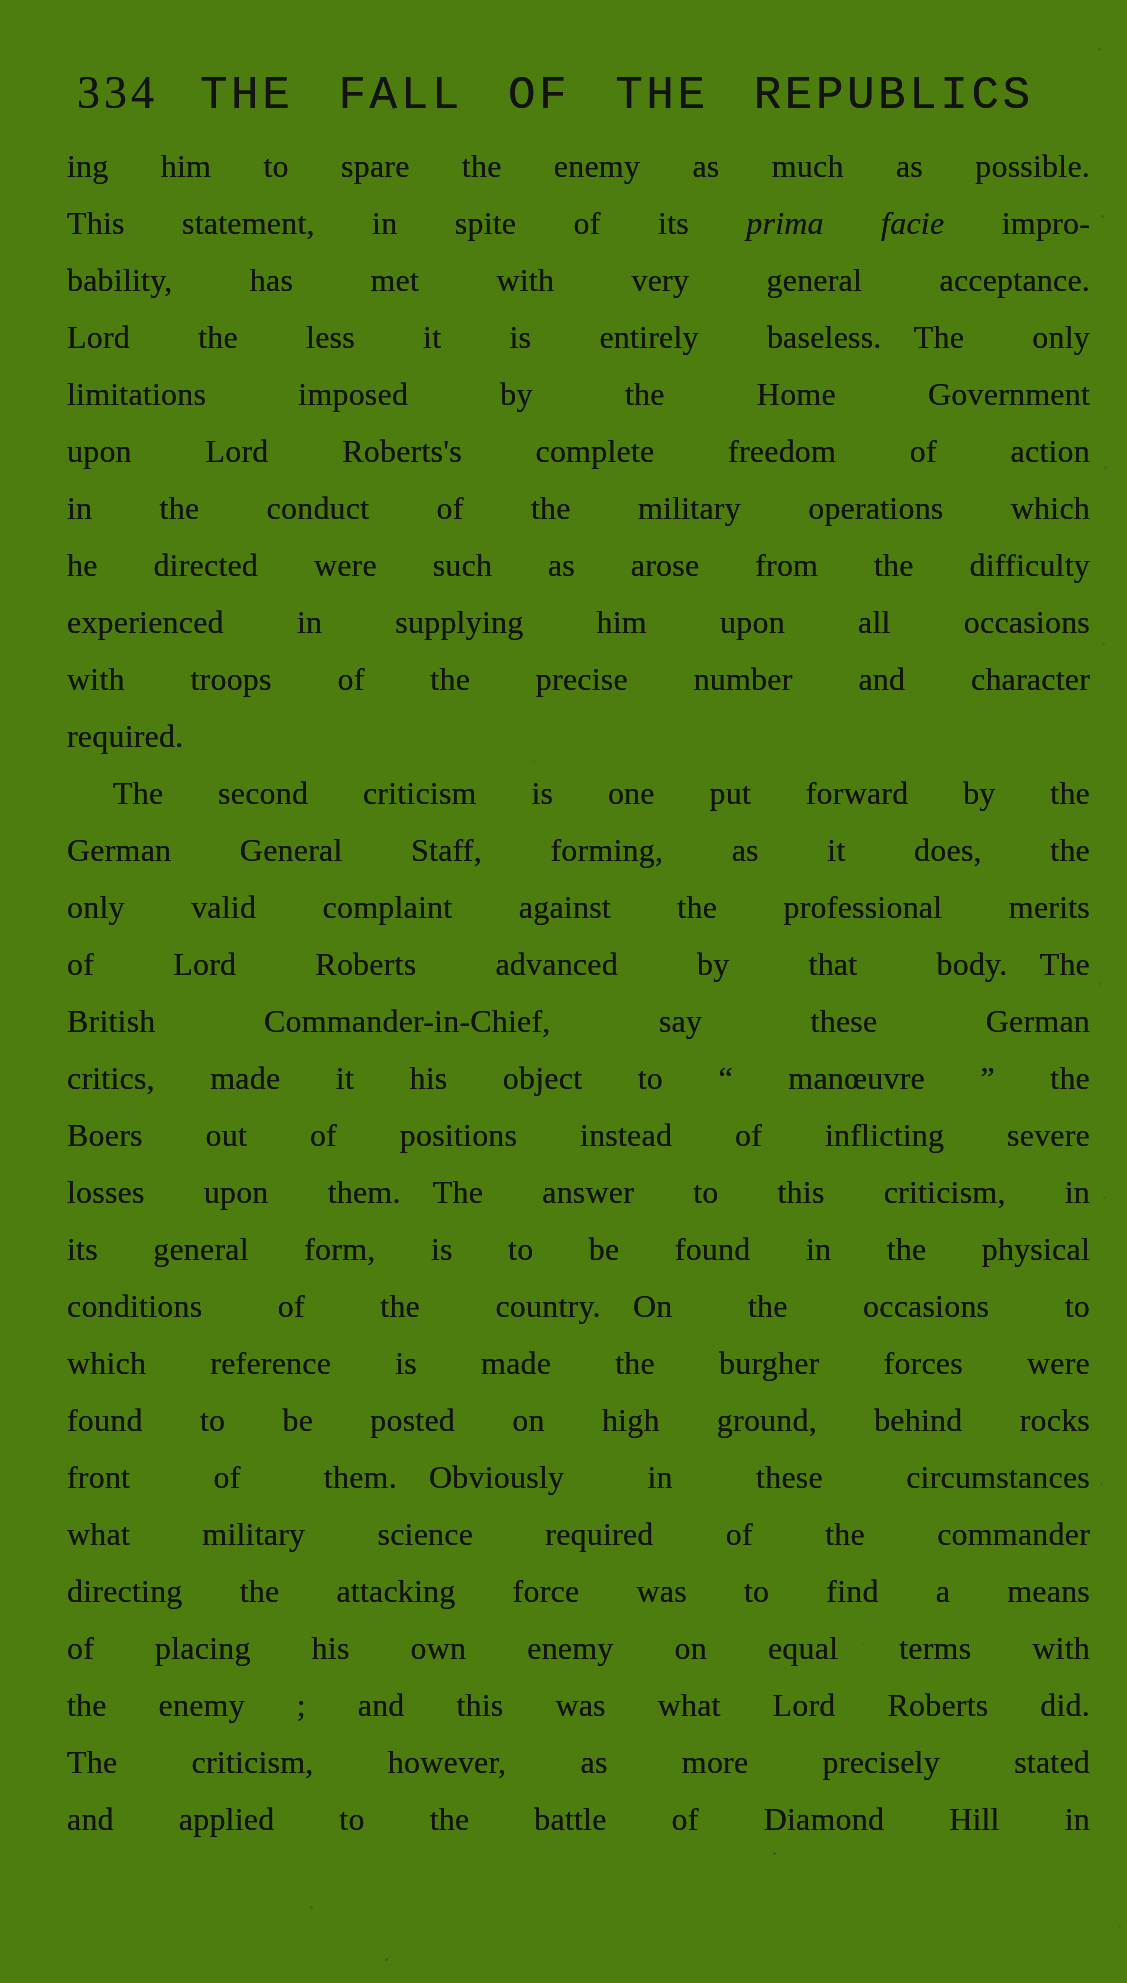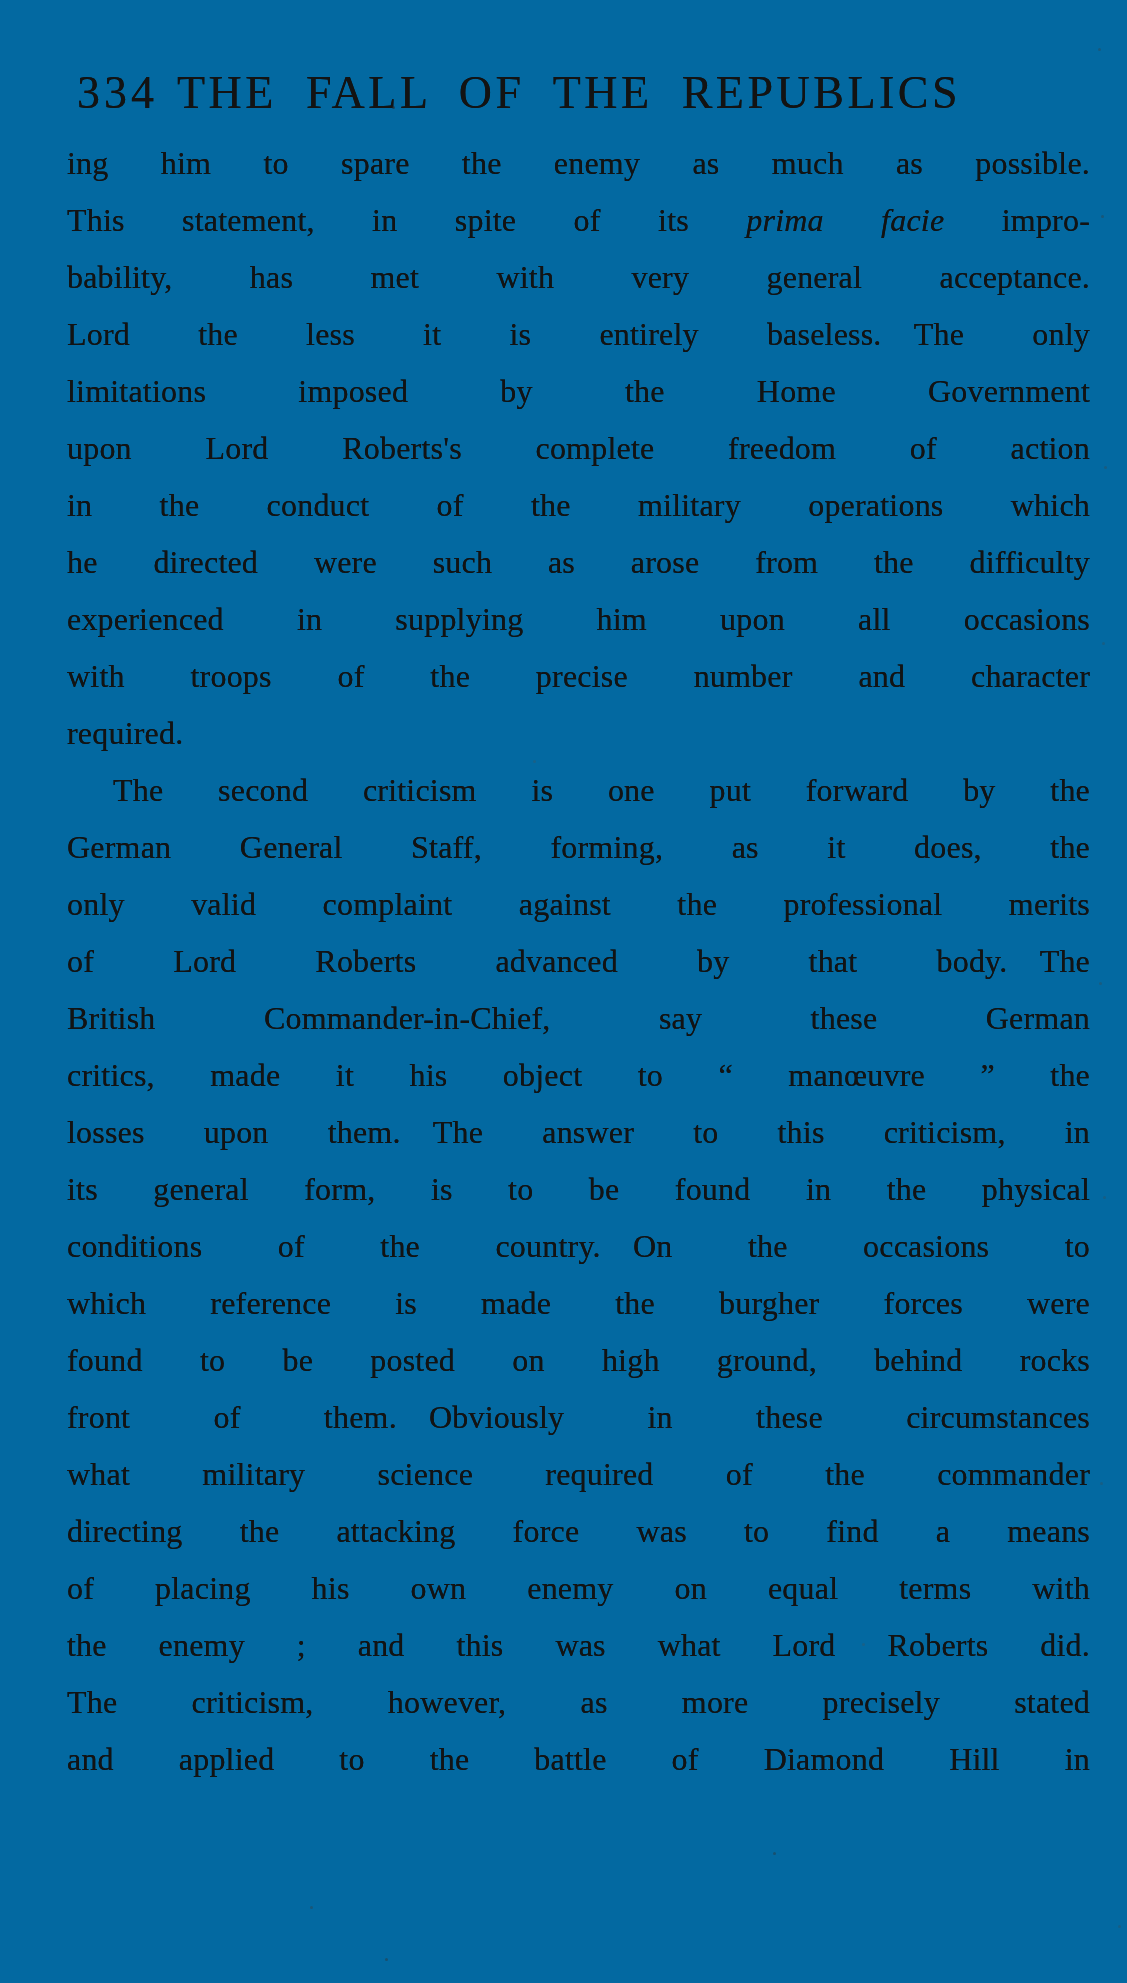--- a/index.html
+++ b/index.html
@@ -7,43 +7,44 @@
     padding: 0;
     background: #ffffff;
     width: 1127px;
     height: 1983px;
     overflow: hidden;
   }
   .page {
     position: relative;
     width: 1127px;
     height: 1983px;
-    background: #0369a1;
+    background: #4d7c0f;
     color: #131313;
     font-family: "Liberation Serif", "DejaVu Serif", serif;
     box-sizing: border-box;
     padding: 66px 31px 0 67px;
     text-shadow: 0 0 0.6px rgba(10,10,10,0.85);
   }
   .header {
     display: flex;
     align-items: baseline;
     padding-left: 10px;
     margin-bottom: 16px;
     white-space: nowrap;
   }
   .pagenum {
     font-size: 46px;
     letter-spacing: 4px;
   }
   .title {
     font-size: 46px;
-    margin-left: 19px;
+    margin-left: 42px;
     letter-spacing: 3.5px;
     word-spacing: 14px;
+    font-family: Liberation Mono, monospace;
   }
   .body-text {
     width: 1023px;
   }
   .line {
     font-size: 32px;
     line-height: 57px;
     height: 57px;
     text-align: justify;
     text-align-last: justify;
@@ -102,20 +103,21 @@
       <div class="line"><span>he directed were such as arose from the difficulty</span></div>
       <div class="line"><span>experienced in supplying him upon all occasions</span></div>
       <div class="line"><span>with troops of the precise number and character</span></div>
       <div class="line end"><span>required.</span></div>
       <div class="line indent"><span>The second criticism is one put forward by the</span></div>
       <div class="line"><span>German General Staff, forming, as it does, the</span></div>
       <div class="line"><span>only valid complaint against the professional merits</span></div>
       <div class="line"><span>of Lord Roberts advanced by that body. The</span></div>
       <div class="line"><span>British Commander-in-Chief, say these German</span></div>
       <div class="line"><span>critics, made it his object to “ manœuvre ” the</span></div>
+      <div class="line"><span>Boers out of positions instead of inflicting severe</span></div>
       <div class="line"><span>losses upon them. The answer to this criticism, in</span></div>
       <div class="line"><span>its general form, is to be found in the physical</span></div>
       <div class="line"><span>conditions of the country. On the occasions to</span></div>
       <div class="line"><span>which reference is made the burgher forces were</span></div>
       <div class="line"><span>found to be posted on high ground, behind rocks</span></div>
       <div class="line"><span>front of them. Obviously in these circumstances</span></div>
       <div class="line"><span>what military science required of the commander</span></div>
       <div class="line"><span>directing the attacking force was to find a means</span></div>
       <div class="line"><span>of placing his own enemy on equal terms with</span></div>
       <div class="line"><span>the enemy ; and this was what Lord Roberts did.</span></div>

